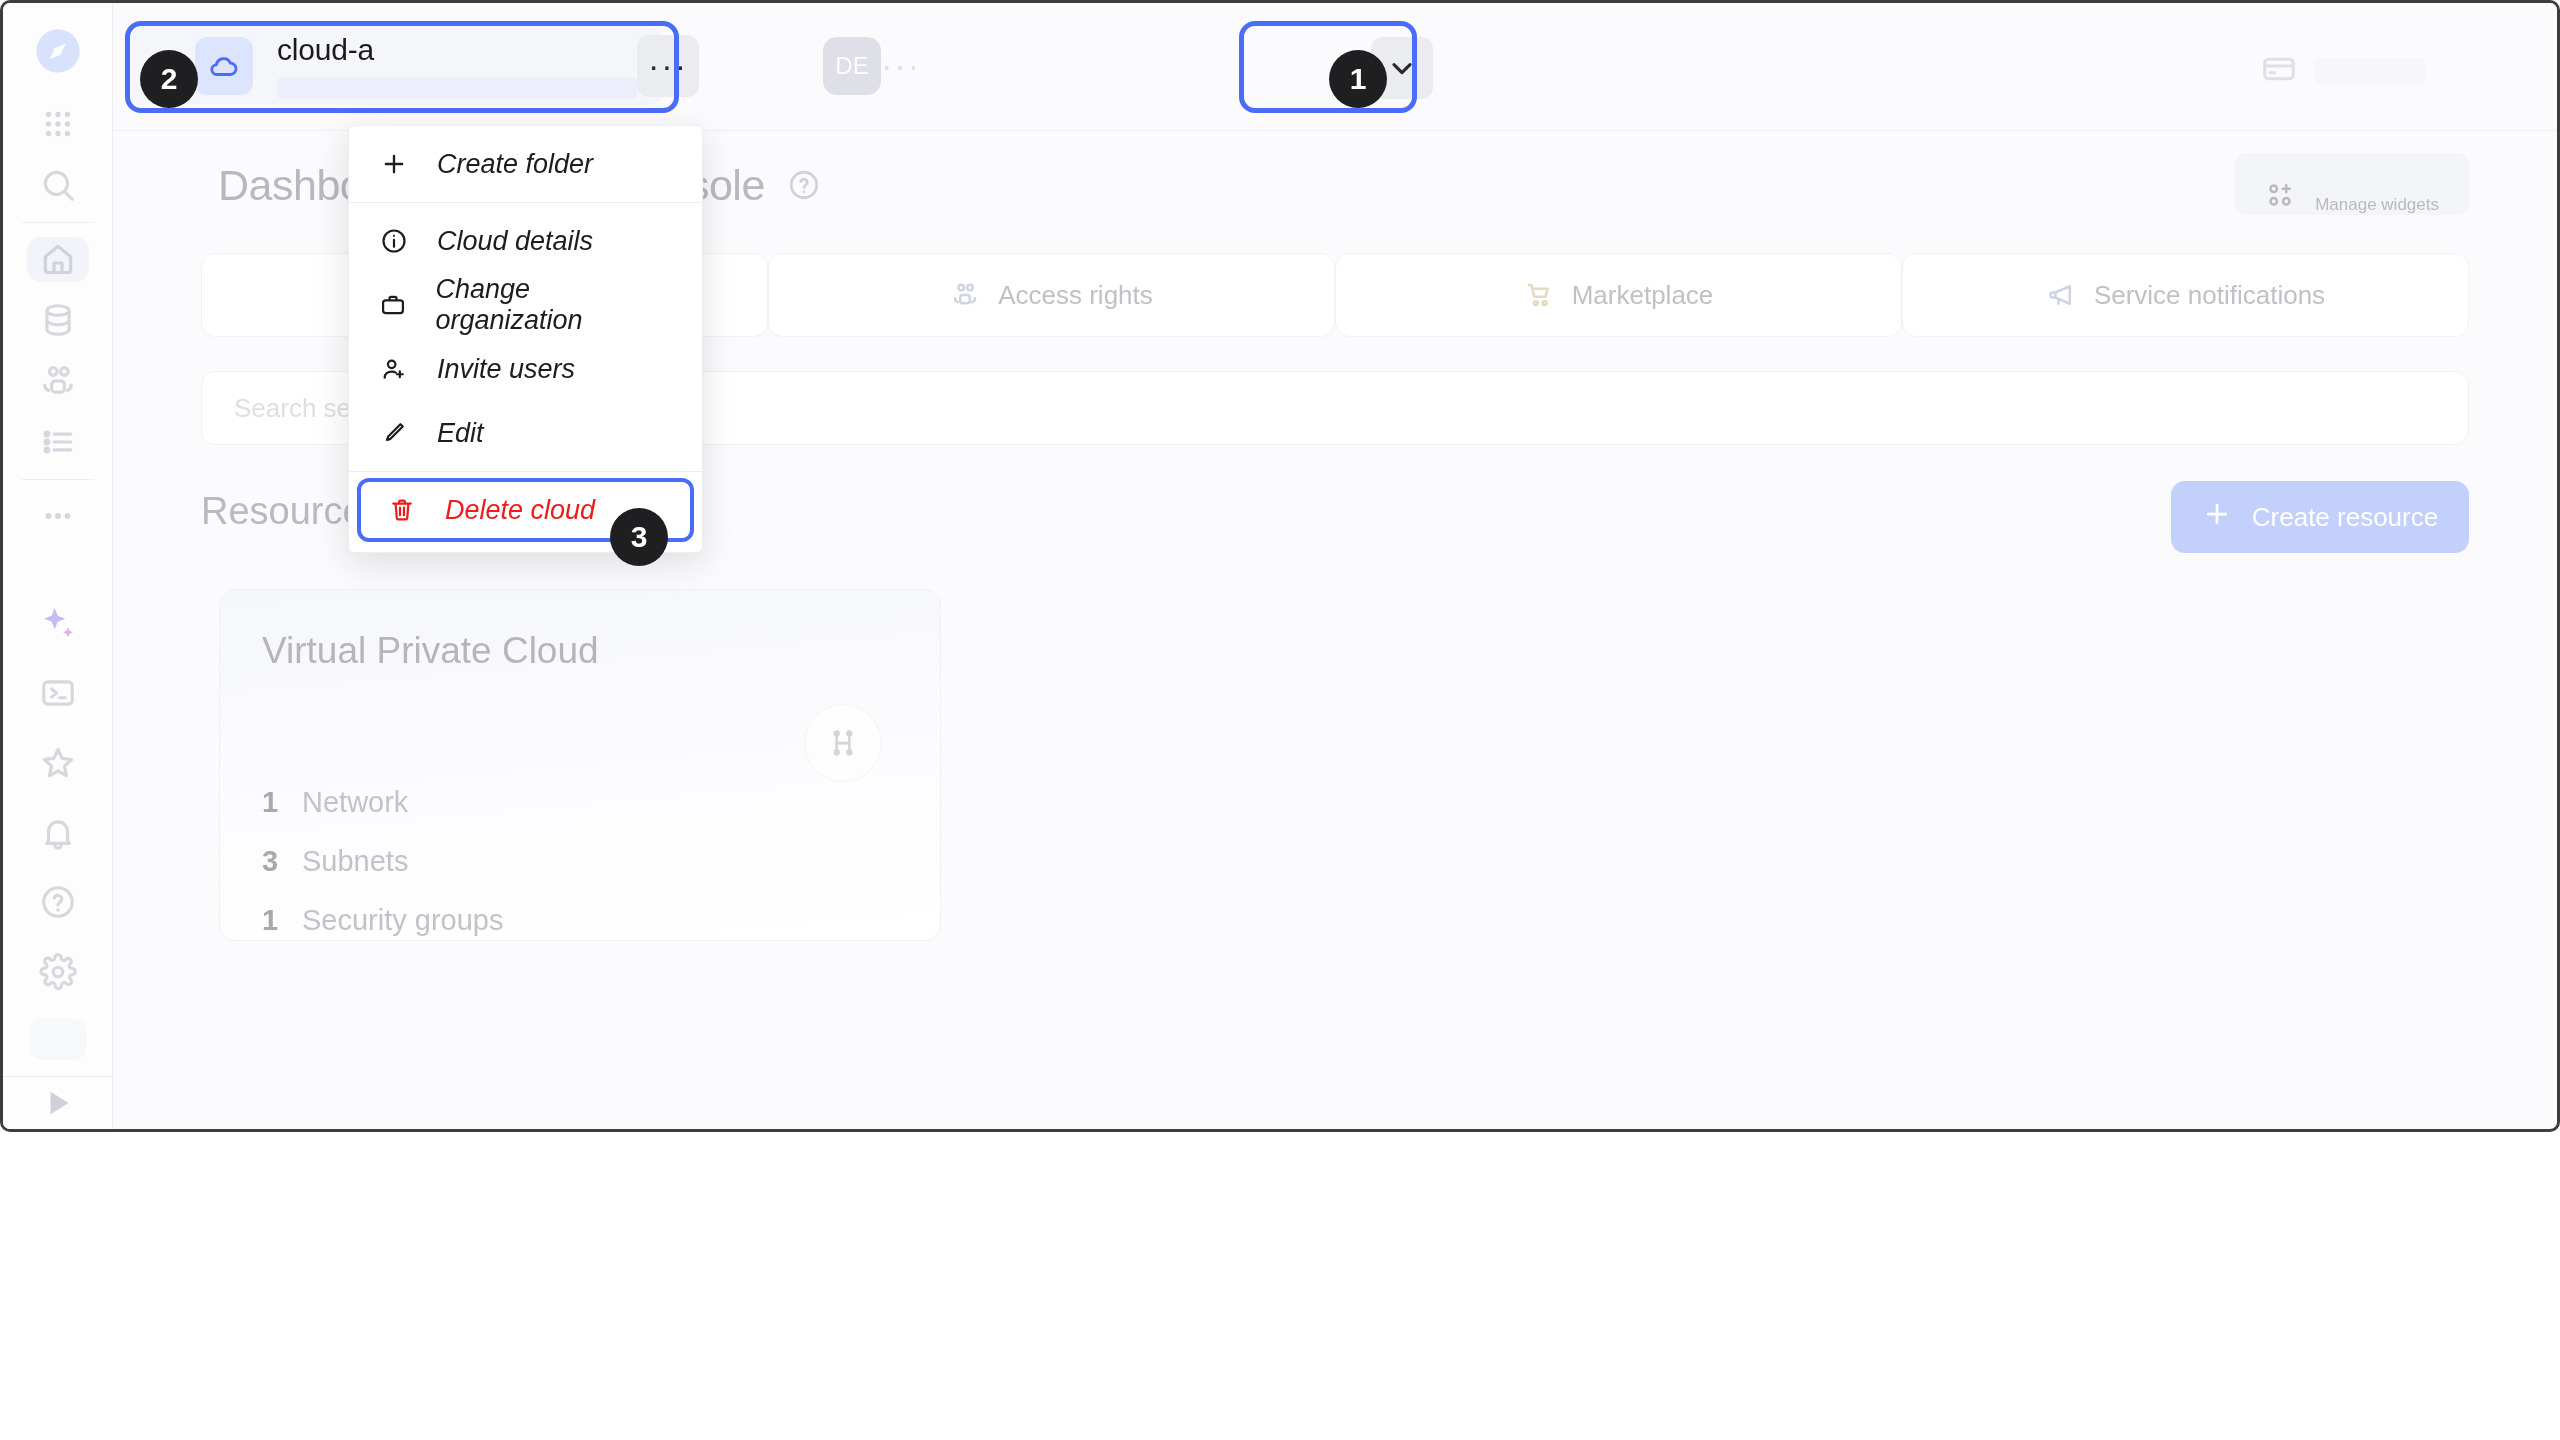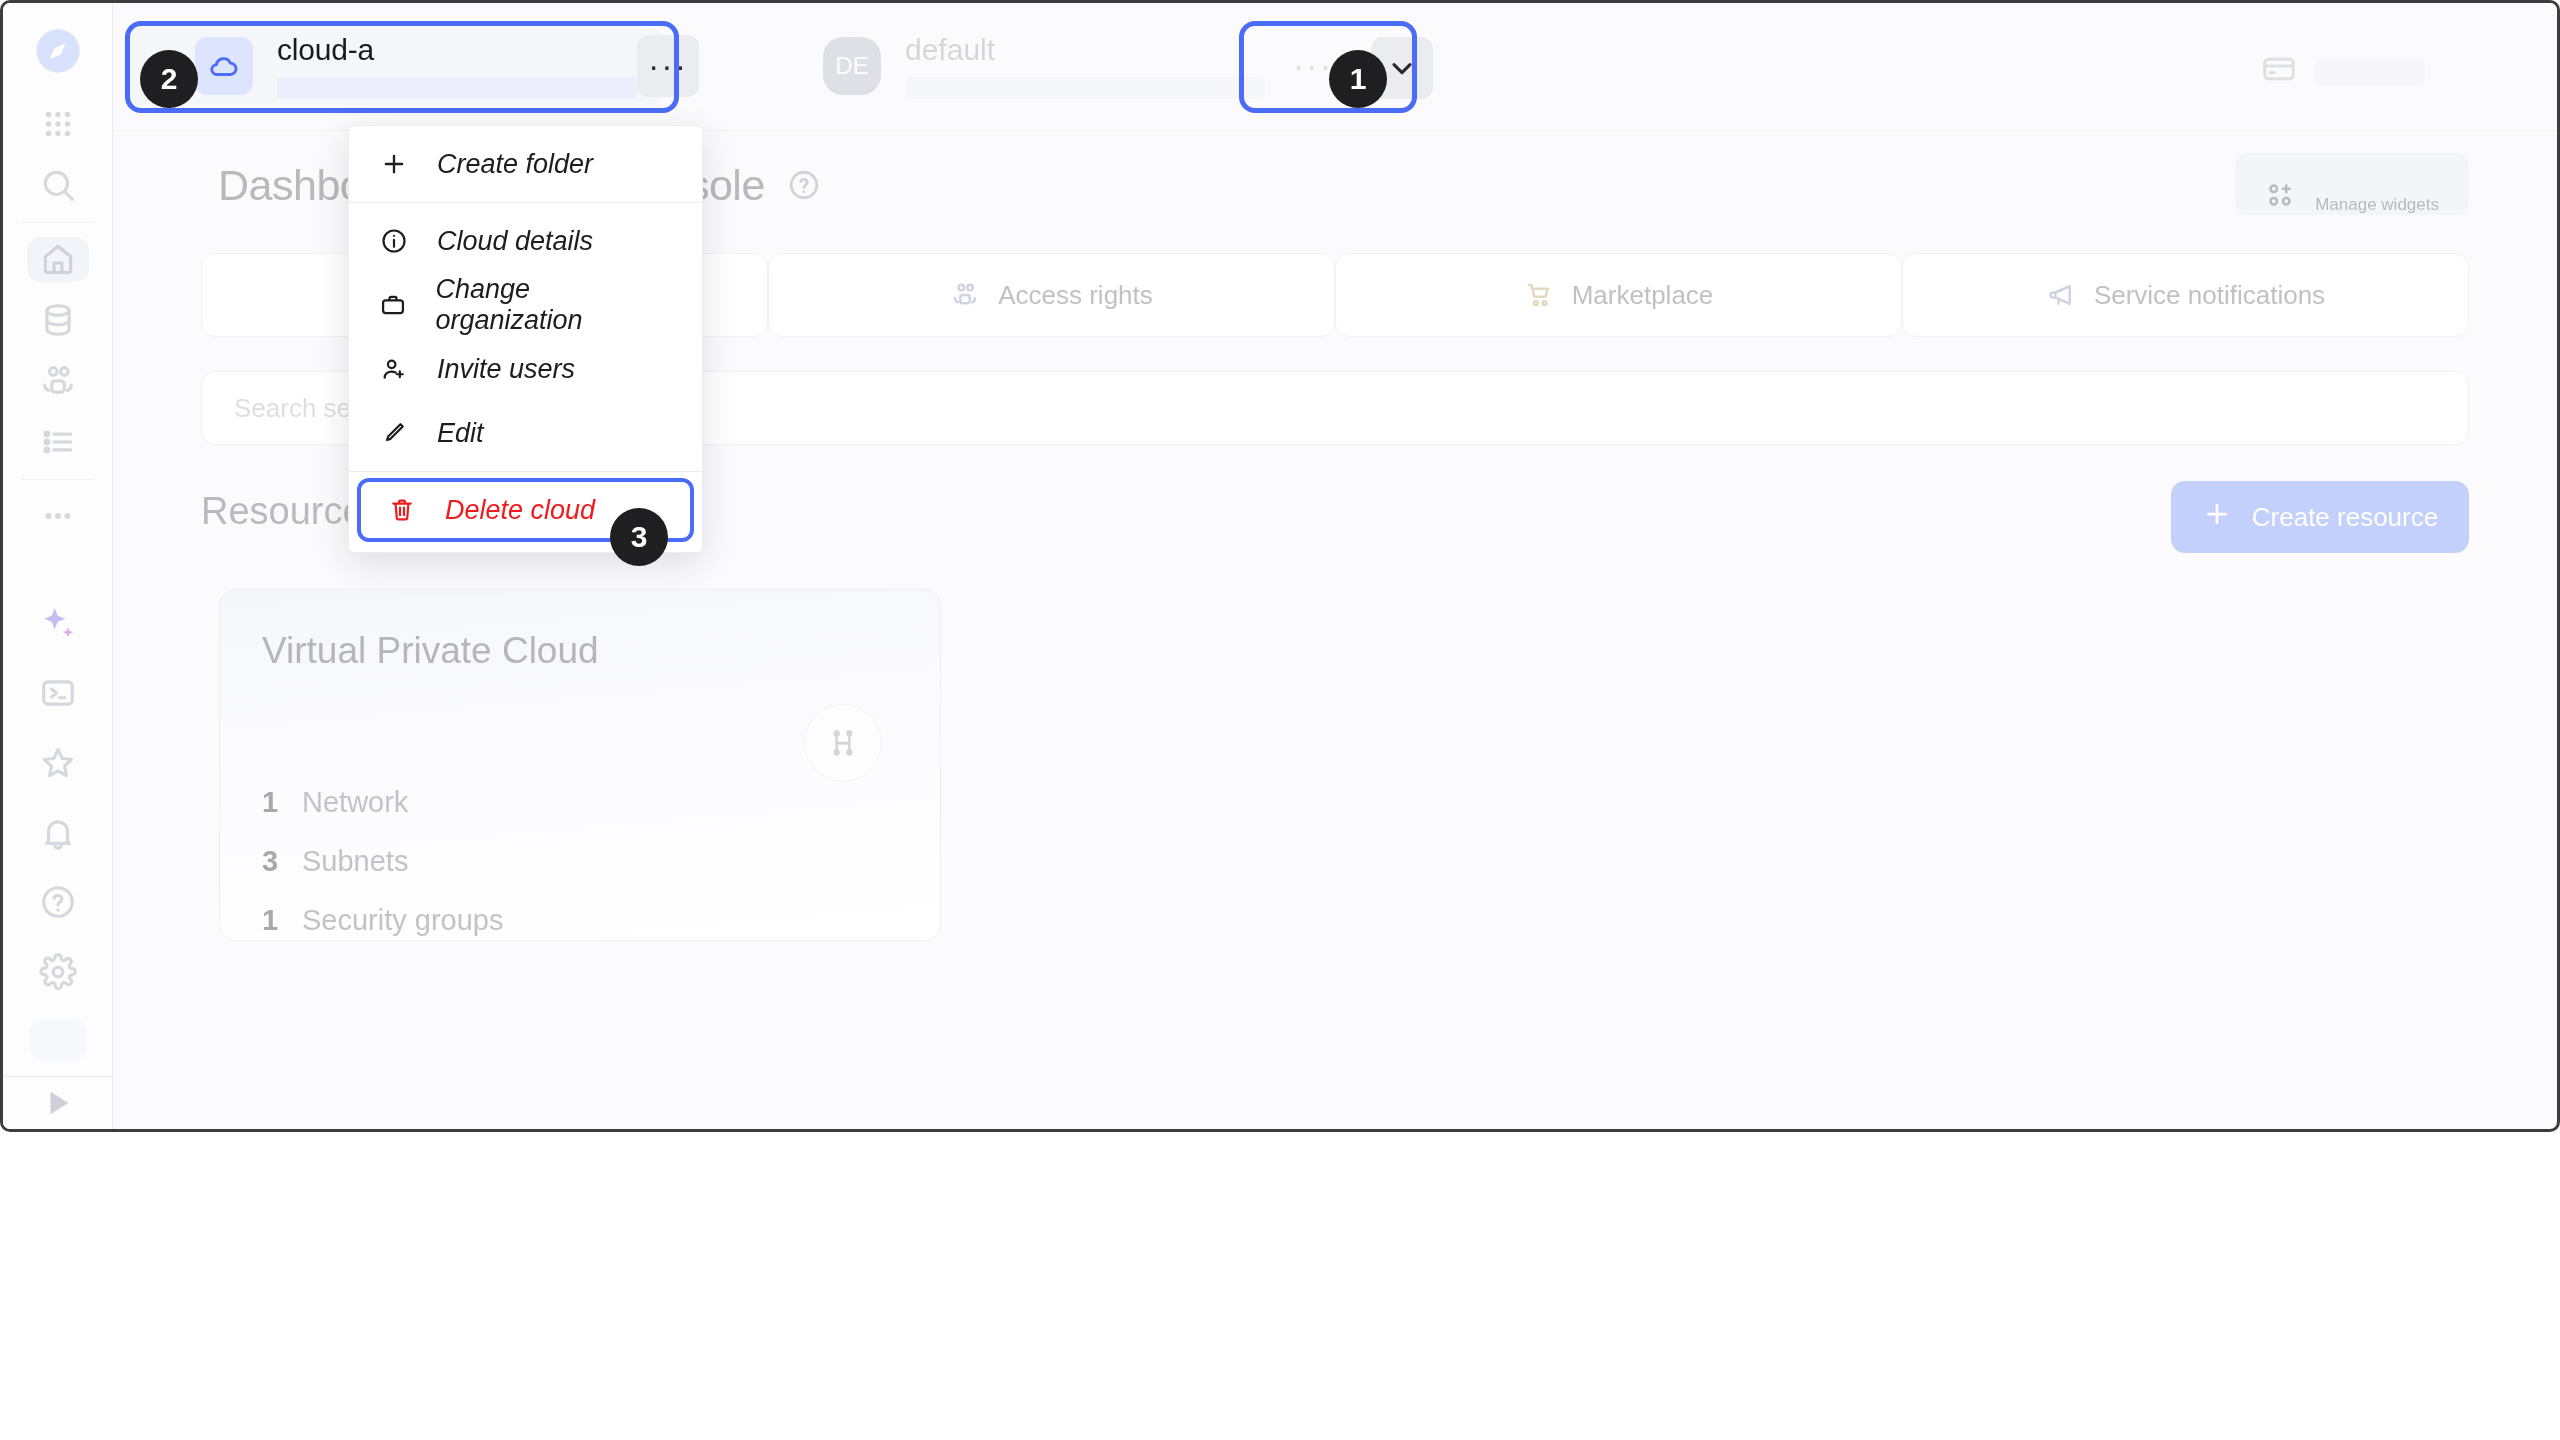--- a/index.html
+++ b/index.html
@@ -82,21 +82,21 @@
     flex: 0 0 auto;
   }
 
   .org-pill {
     position: absolute; left: 700px; top: 24px;
     width: 540px; height: 78px;
     display: flex; align-items: center; padding: 0 10px;
     opacity: .55;
   }
   .org-ico {
-    width: 58px; height: 58px; border-radius: 20px;
+    width: 58px; height: 58px; border-radius: 14px;
     background: #c9cad6; color: #ffffff;
     display:flex; align-items:center; justify-content:center;
     font-size: 24px; flex: 0 0 auto;
   }
   .org-texts { margin-left: 24px; flex: 1 1 auto; }
   .org-name { font-size: 30px; color: #b9b9bf; }
   .org-sub { margin-top: 10px; width: 360px; height: 22px; background: #f3f4f9; border-radius: 5px; }
   .org-dots { color:#c6c7cd; font-size: 34px; letter-spacing: 2px; line-height:0.4; margin-right: 10px; }
 
   .chev-wrap { position: absolute; left: 1242px; top: 28px; width: 166px; height: 70px; }
@@ -359,24 +359,20 @@
       </div>
       <div class="cloud-texts">
         <div class="cloud-name">cloud-a</div>
         <div class="cloud-sub"></div>
       </div>
       <div class="dots-btn">···</div>
     </div>
 
     <div class="org-pill">
       <div class="org-ico">DE</div>
-      <div class="org-texts">
-        <div class="org-name">default</div>
-        <div class="org-sub"></div>
-      </div>
       <div class="org-dots">···</div>
     </div>
 
     <div class="chev-wrap">
       <div class="chev-btn">
         <svg width="32" height="32" viewBox="0 0 24 24" fill="none" stroke="currentColor" stroke-width="2.4">
           <path d="M6 9.5l6 6 6-6" stroke-linecap="round" stroke-linejoin="round"></path>
         </svg>
       </div>
     </div>

